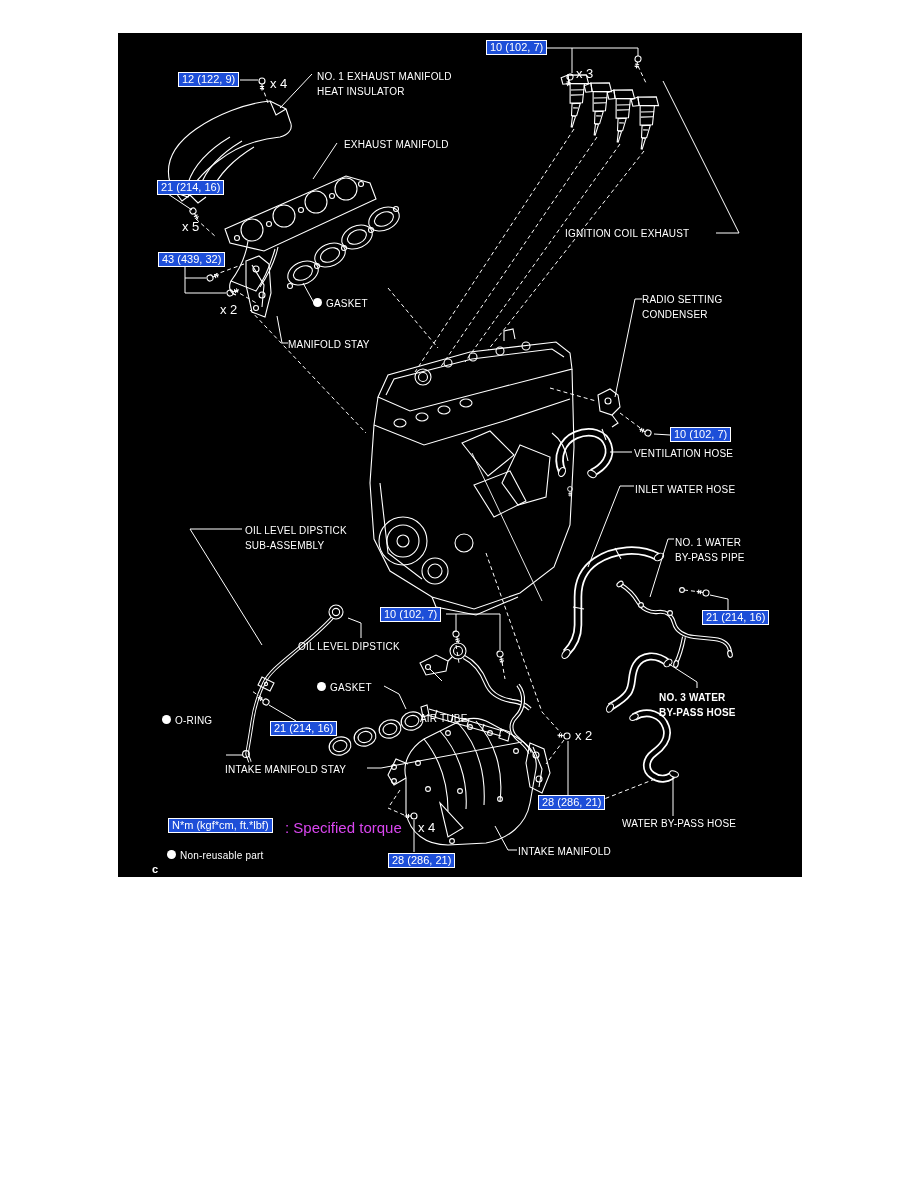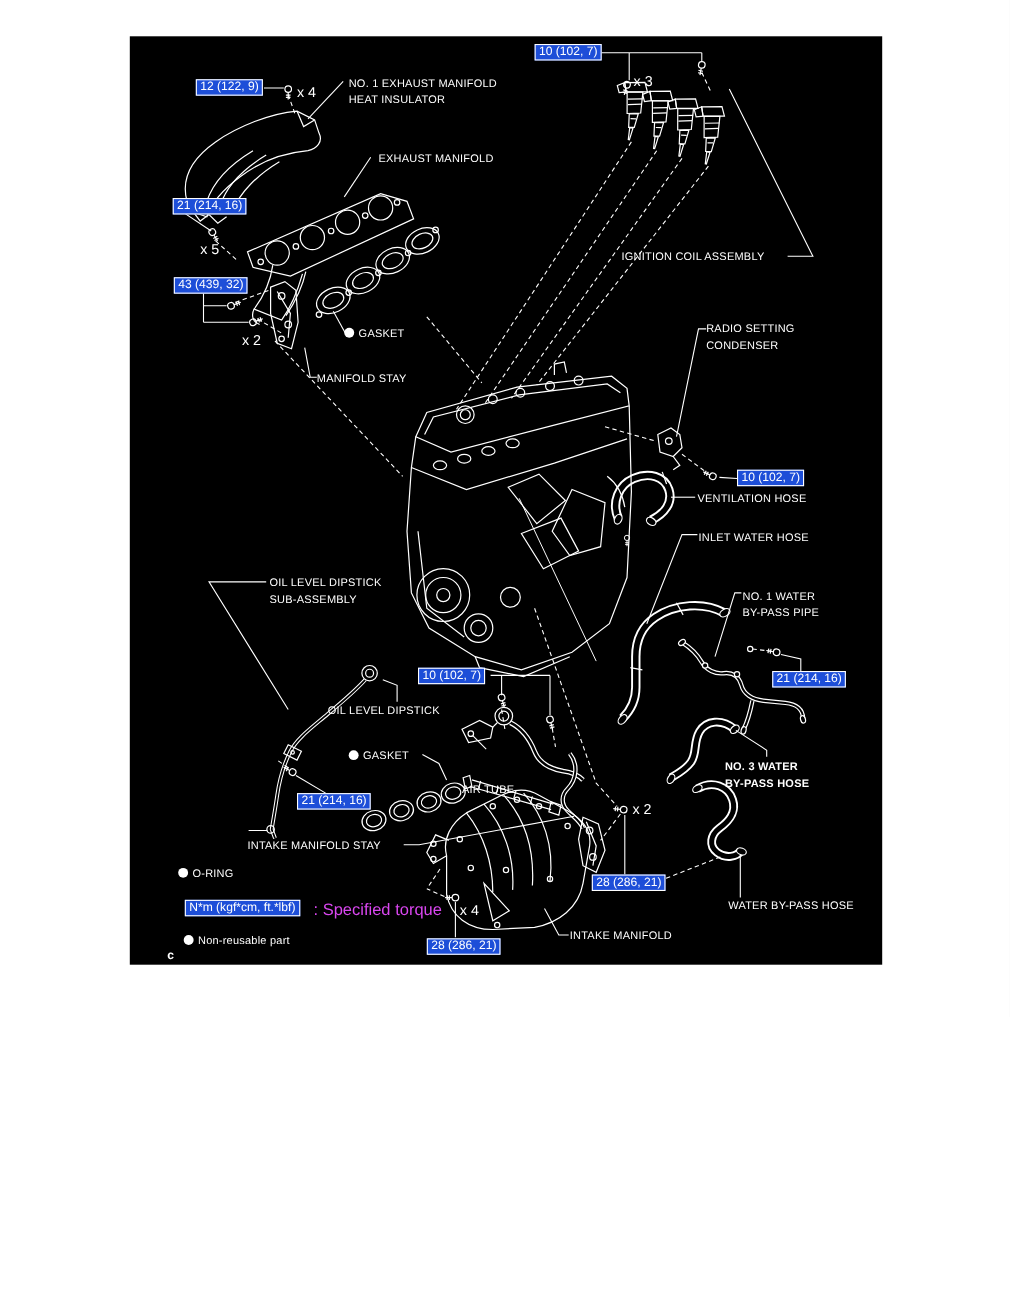--- a/index.html
+++ b/index.html
@@ -328,43 +328,43 @@
     </div>
     <div class="corner" style="left:34px;top:830px">c</div>
   <div class="lbl" style="left: 199px; top: 36px;">NO. 1 EXHAUST MANIFOLD
 HEAT INSULATOR</div>
       <div class="lbl" style="left: 226px; top: 104px;">EXHAUST MANIFOLD</div>
       <div class="lbl bul" style="left: 195px; top: 263px;">
         <span class="dot"></span>
         <span>GASKET</span>
       </div>
       <div class="lbl" style="left: 170px; top: 304px;">MANIFOLD STAY</div>
-      <div class="lbl" style="left: 447px; top: 193px;">IGNITION COIL ASSEMBLY</div>
+      <div class="lbl" style="left: 447px; top: 193px;">IGNITION COIL EXHAUST</div>
       <div class="lbl" style="left: 524px; top: 259px;">RADIO SETTING
 CONDENSER</div>
       <div class="lbl" style="left: 516px; top: 413px;">VENTILATION HOSE</div>
       <div class="lbl" style="left: 517px; top: 449px;">INLET WATER HOSE</div>
       <div class="lbl" style="left: 557px; top: 502px;">NO. 1 WATER
 BY-PASS PIPE</div>
       <div class="lbl" style="left: 127px; top: 490px;">OIL LEVEL DIPSTICK
 SUB-ASSEMBLY</div>
       <div class="lbl" style="left: 180px; top: 606px;">OIL LEVEL DIPSTICK</div>
       <div class="lbl" style="left: 302px; top: 678px;">AIR TUBE</div>
       <div class="lbl bul" style="left: 199px; top: 647px;">
         <span class="dot"></span>
         <span>GASKET</span>
       </div>
-      <div class="lbl bul" style="left: 44px; top: 754px;">
+      <div class="lbl bul" style="left: 44px; top: 680px;">
         <span class="dot"></span>
         <span>O-RING</span>
       </div>
       <div class="lbl" style="left: 107px; top: 729px;">INTAKE MANIFOLD STAY</div>
       <div class="lbl" style="left: 541px; top: 657px; font-weight: bold;">NO. 3 WATER
 BY-PASS HOSE</div>
-      <div class="lbl" style="left: 504px; top: 783px; margin-left: 40px;">WATER BY-PASS HOSE</div>
+      <div class="lbl" style="left: 504px; top: 783px;">WATER BY-PASS HOSE</div>
       <div class="lbl" style="left: 400px; top: 811px;">INTAKE MANIFOLD</div>
       <div class="tbox" style="left: 60px; top: 39px;">12 (122, 9)</div>
       <div class="tbox" style="left: 39px; top: 147px;">21 (214, 16)</div>
       <div class="tbox" style="left: 40px; top: 219px;">43 (439, 32)</div>
       <div class="tbox" style="left: 368px; top: 7px;">10 (102, 7)</div>
       <div class="tbox" style="left: 552px; top: 394px;">10 (102, 7)</div>
       <div class="tbox" style="left: 584px; top: 577px;">21 (214, 16)</div>
       <div class="tbox" style="left: 262px; top: 574px;">10 (102, 7)</div>
       <div class="tbox" style="left: 152px; top: 688px;">21 (214, 16)</div>
       <div class="tbox" style="left: 420px; top: 762px;">28 (286, 21)</div>

